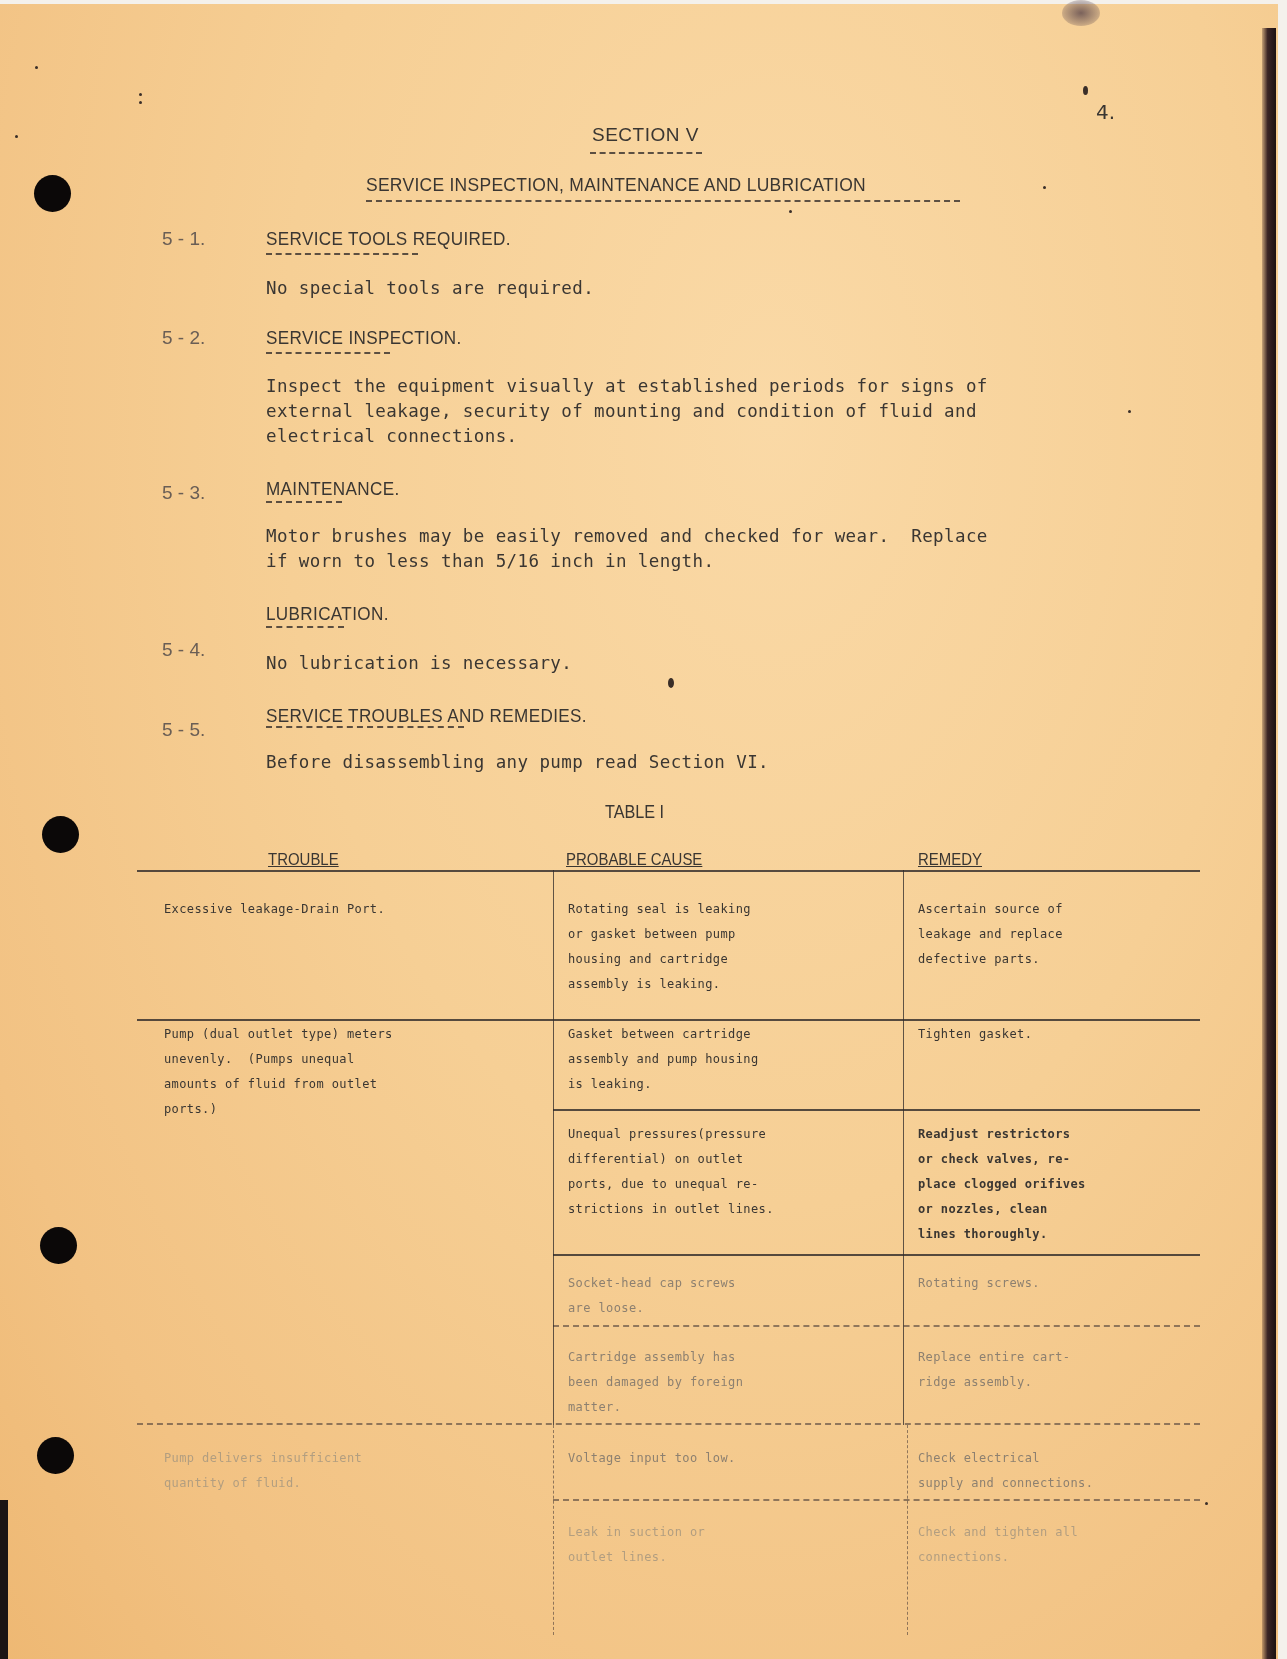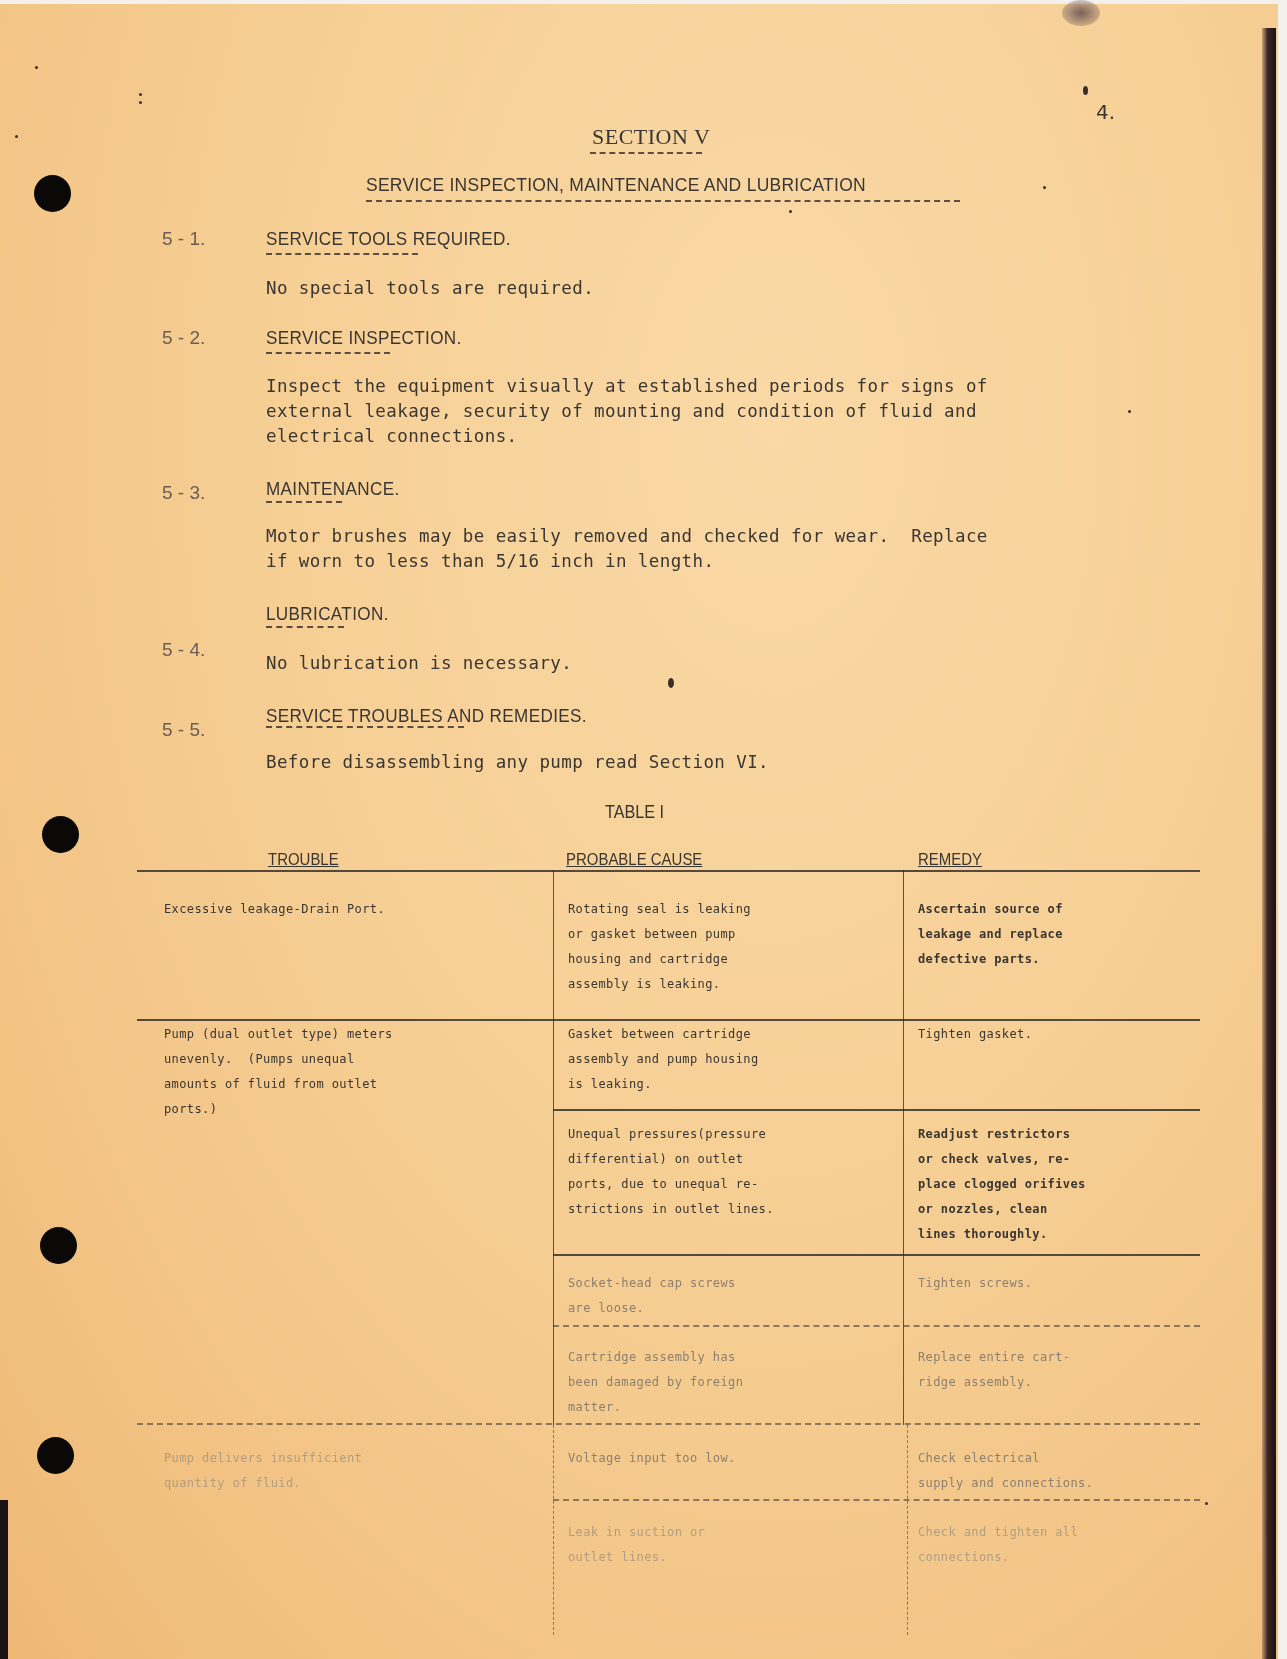--- a/index.html
+++ b/index.html
@@ -17,21 +17,21 @@
     .edge-top { position: absolute; left: 0; top: 0; width: 1287px; height: 4px; background: #f4f1ec; }
     .edge-left-bottom { position: absolute; left: 0; top: 1500px; width: 8px; height: 159px; background: #1a1414; }
     .smudge {
       position: absolute; left: 1062px; top: 0px; width: 38px; height: 26px; border-radius: 50%;
       background: radial-gradient(ellipse at center, rgba(80,60,70,0.75) 0%, rgba(90,70,80,0.35) 60%, rgba(0,0,0,0) 100%);
     }
     .hole { position: absolute; width: 37px; height: 37px; border-radius: 50%; background: #0b0808; }
     .speck { position: absolute; width: 3px; height: 3px; border-radius: 50%; background: #3a2e28; }
 
     .page-number { position: absolute; left: 1096px; top: 100px; font-size: 20px; font-family: "DejaVu Sans", sans-serif; }
-    .section-title { position: absolute; left: 592px; top: 124px; font-size: 22px; font-family: Liberation Serif, serif; letter-spacing: 0.5px; text-align: center; }
+    .section-title { position: absolute; left: 592px; top: 124px; font-size: 19px; font-family: Liberation Sans, sans-serif; letter-spacing: 0.5px; text-align: center; }
     .section-subtitle { position: absolute; left: 366px; top: 174px; font-size: 19px; font-family: "Liberation Sans", sans-serif; letter-spacing: 0.3px; transform: scaleX(0.92); transform-origin: left; }
     .dash-underline { position: absolute; height: 0; border-top: 2px dashed rgba(40,35,35,0.75); }
 
     .para-num { position: absolute; left: 162px; font-size: 19px; color: #6a5e55; font-family: "Liberation Sans", sans-serif; }
     .para-head { position: absolute; left: 266px; font-size: 19px; font-family: "Liberation Sans", sans-serif; transform: scaleX(0.9); transform-origin: left; letter-spacing: 0.4px; }
     .para-body { position: absolute; left: 266px; font-size: 17.5px; line-height: 25px; width: 840px; white-space: pre; letter-spacing: 0.4px; }
 
     .table-title { position: absolute; left: 605px; top: 802px; font-size: 18px; font-family: "Liberation Sans", sans-serif; transform: scaleX(0.9); transform-origin: left; }
     .col-head { position: absolute; top: 850px; font-size: 17px; font-family: "Liberation Sans", sans-serif; transform: scaleX(0.88); transform-origin: left; text-decoration: underline; }
 
@@ -122,21 +122,21 @@
   <div class="vline" style="left:553px; top:870px; height:555px;"></div>
   <div class="vline dash" style="left:553px; top:1425px; height:210px;"></div>
   <div class="vline" style="left:903px; top:870px; height:555px;"></div>
   <div class="vline dash" style="left:907px; top:1425px; height:210px;"></div>
 
   <div class="cell" style="left:164px; top:897px;">Excessive leakage-Drain Port.</div>
   <div class="cell" style="left:568px; top:897px;">Rotating seal is leaking
 or gasket between pump
 housing and cartridge
 assembly is leaking.</div>
-  <div class="cell" style="left:918px; top:897px; font-weight:bold;">Ascertain source of
+  <div class="cell" style="left:918px; top:897px; font-weight:normal;">Ascertain source of
 leakage and replace
 defective parts.</div>
 
   <div class="cell" style="left:164px; top:1022px;">Pump (dual outlet type) meters
 unevenly.  (Pumps unequal
 amounts of fluid from outlet
 ports.)</div>
   <div class="cell" style="left:568px; top:1022px;">Gasket between cartridge
 assembly and pump housing
 is leaking.</div>
@@ -147,21 +147,21 @@
 ports, due to unequal re-
 strictions in outlet lines.</div>
   <div class="cell" style="left:918px; top:1122px; font-weight:bold;">Readjust restrictors
 or check valves, re-
 place clogged orifives
 or nozzles, clean
 lines thoroughly.</div>
 
   <div class="cell faded" style="left:568px; top:1271px;">Socket-head cap screws
 are loose.</div>
-  <div class="cell faded" style="left:918px; top:1271px;">Tighten screws.</div>
+  <div class="cell faded" style="left:918px; top:1271px;">Rotating screws.</div>
 
   <div class="cell faded" style="left:568px; top:1345px;">Cartridge assembly has
 been damaged by foreign
 matter.</div>
   <div class="cell faded" style="left:918px; top:1345px;">Replace entire cart-
 ridge assembly.</div>
 
   <div class="cell very-faded" style="left:164px; top:1446px;">Pump delivers insufficient
 quantity of fluid.</div>
   <div class="cell faded" style="left:568px; top:1446px;">Voltage input too low.</div>

